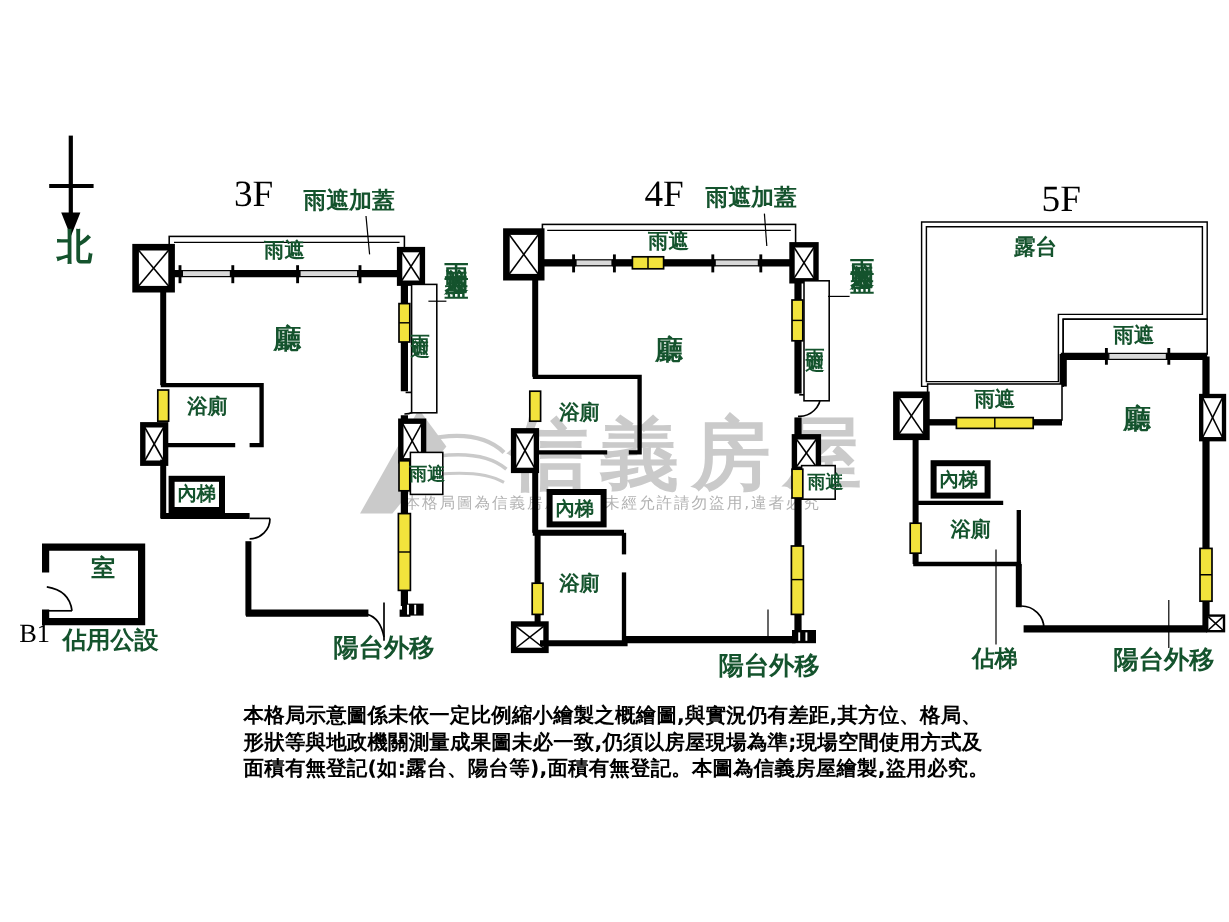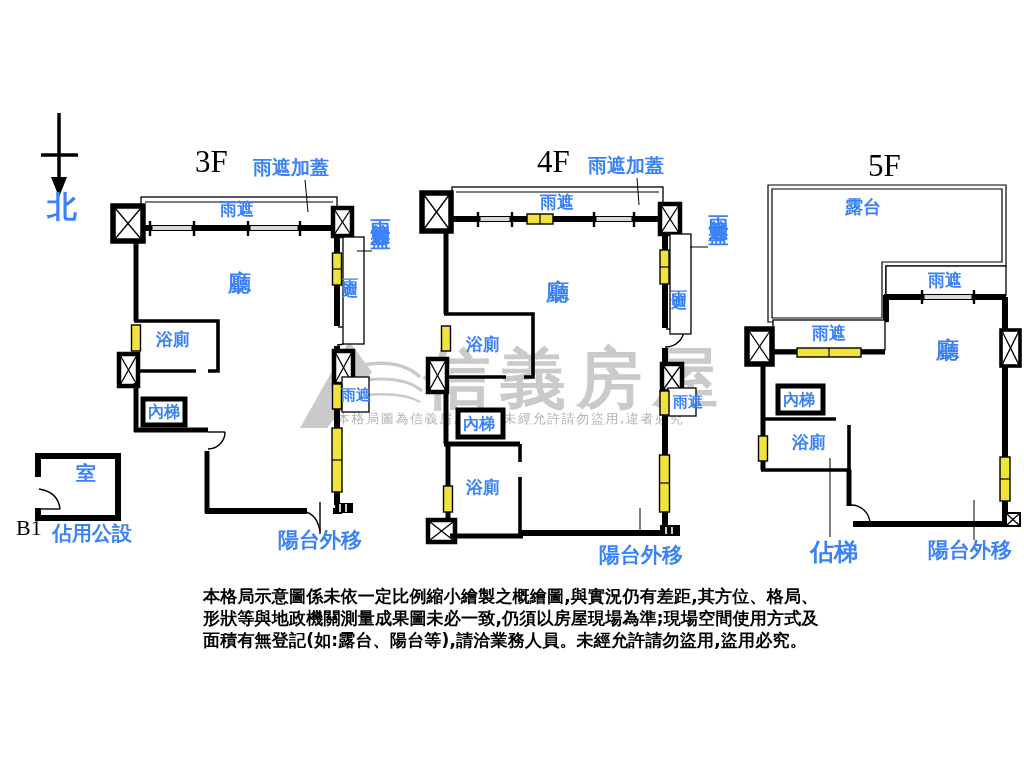--- a/index.html
+++ b/index.html
@@ -15,21 +15,21 @@
   .col{fill:#fff;stroke:#000;}
   .colx{stroke:#000;stroke-width:1.3;}
   .yw{fill:#f2e33c;stroke:#000;stroke-width:1.4;}
   .gw{fill:#d8d8d8;stroke:#000;stroke-width:1;}
   .tick{stroke:#000;stroke-width:2.4;}
   .leader{stroke:#000;stroke-width:1;}
   .door{stroke:#000;stroke-width:1.4;fill:none;}
   .blackbox{fill:#000;stroke:none;}
   .slit{stroke:#fff;stroke-width:1.6;}
   
-  .lbl{position:absolute;color:#3b82f6;font-weight:bold;white-space:nowrap;line-height:1;z-index:3;}
+  .lbl{position:absolute;color:#14532d;font-weight:bold;white-space:nowrap;line-height:1;z-index:3;}
   .title{position:absolute;color:#000;font-family:"Liberation Serif","DejaVu Serif",serif;
          font-weight:normal;font-size:31px;line-height:1;z-index:3;white-space:nowrap;}
   .vert{writing-mode:vertical-rl;text-orientation:upright;letter-spacing:3px;}
   .wm-brand{position:absolute;left:424px;top:334px;font-size:66px;color:#cacaca;
             letter-spacing:10px;z-index:0;white-space:nowrap;font-weight:bold;}
   .wm-notice{position:absolute;left:337px;top:410px;font-size:13px;color:#b2b2b2;
              letter-spacing:1.6px;z-index:0;white-space:nowrap;}
   .disc{position:absolute;left:203px;color:#000;font-weight:bold;font-size:17px;
         letter-spacing:0.2px;white-space:nowrap;z-index:3;}
 </style>
@@ -286,20 +286,20 @@
   <div class="lbl" style="left:466px;top:479px;font-size:17px;">浴廁</div>
   <div class="lbl" style="left:599px;top:545px;font-size:21px;">陽台外移</div>
 
   <div class="title" style="left:868px;top:150px;">5F</div>
   <div class="lbl" style="left:845px;top:198px;font-size:18px;">露台</div>
   <div class="lbl" style="left:928px;top:272px;font-size:17px;">雨遮</div>
   <div class="lbl" style="left:812px;top:325px;font-size:17px;">雨遮</div>
   <div class="lbl" style="left:936px;top:339px;font-size:23px;">廳</div>
   <div class="lbl" style="left:783px;top:392px;font-size:16px;">內梯</div>
   <div class="lbl" style="left:792px;top:434px;font-size:17px;">浴廁</div>
-  <div class="lbl" style="left:810px;top:540px;font-size:24px;">佔梯</div>
+  <div class="lbl" style="left:810px;top:540px;font-size:19px;">佔梯</div>
   <div class="lbl" style="left:928px;top:540px;font-size:21px;">陽台外移</div>
 
   <div class="disc" style="top:585px;">本格局示意圖係未依一定比例縮小繪製之概繪圖,與實況仍有差距,其方位、格局、</div>
   <div class="disc" style="top:607px;">形狀等與地政機關測量成果圖未必一致,仍須以房屋現場為準;現場空間使用方式及</div>
-  <div class="disc" style="top:629px;">面積有無登記(如:露台、陽台等),請洽業務人員。未經允許請勿盜用,盜用必究。</div>
+  <div class="disc" style="top:629px;">面積有無登記(如:露台、陽台等),面積有無登記。本圖為信義房屋繪製,盜用必究。</div>
 
 </div>
 
 </body></html>

